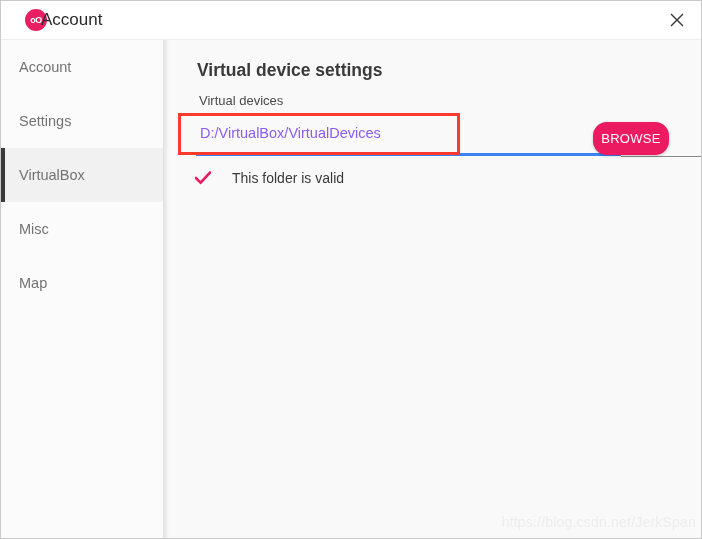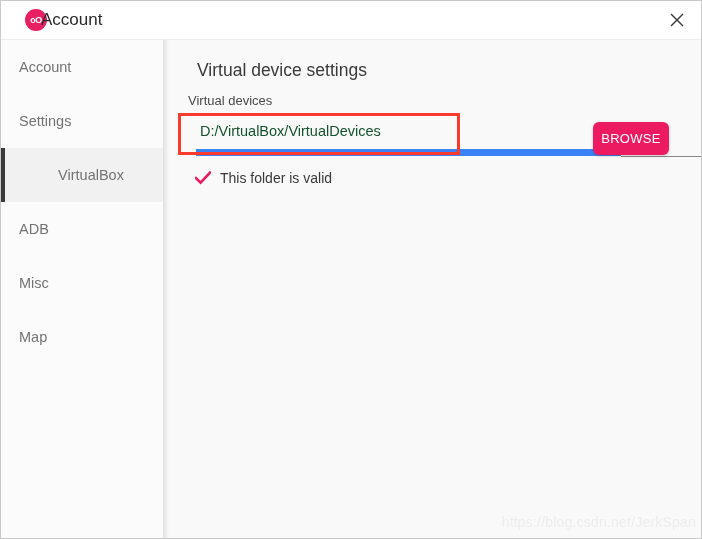--- a/index.html
+++ b/index.html
@@ -92,21 +92,20 @@
     align-items: center;
     padding-left: 18px;
     font-size: 14.5px;
     color: #737373;
     cursor: pointer;
     background: transparent;
   }
 
   .nav-item.selected {
     background: #f1f1f1;
-    justify-content: center;
   }
 
   .nav-item.selected::before {
     content: "";
     position: absolute;
     left: 0;
     top: 0;
     bottom: 0;
     width: 4px;
     background: #3a3a3a;
@@ -131,26 +130,26 @@
     background: linear-gradient(to right, rgba(0,0,0,0.10), rgba(0,0,0,0));
     pointer-events: none;
   }
 
   .panel-title {
     position: absolute;
     left: 34px;
     top: 20px;
     font-size: 17.5px;
     color: #3a3a3a;
-    font-weight: normal;
+    font-weight: bold;
   }
 
   .field-label {
     position: absolute;
-    left: 25px;
+    left: 36px;
     top: 53px;
     font-size: 13px;
     color: #4a4a4a;
   }
 
   
   .input-row {
     position: absolute;
     left: 33px;
     top: 78px;
@@ -158,25 +157,25 @@
     height: 40px;
   }
 
   .path-input {
     position: absolute;
     left: 0;
     top: 0;
     width: 425px;
     height: 38px;
     border: none;
-    border-bottom: 7px solid #3b82f6;
+    border-bottom: 3px solid #3b82f6;
     background: transparent;
     font-family: "Liberation Sans", sans-serif;
     font-size: 14.5px;
-    color: #14532d;
+    color: #8b5cf6;
     padding: 0 4px 6px 4px;
     outline: none;
   }
 
   .input-underline-ext {
     position: absolute;
     left: 458px;
     top: 116px;
     width: 128px;
     height: 1px;
@@ -198,36 +197,36 @@
   
   .browse-btn {
     position: absolute;
     left: 430px;
     top: 82px;
     width: 76px;
     height: 33px;
     background: #ec1a60;
     color: #ffffff;
     border: none;
-    border-radius: 6px;
+    border-radius: 14px;
     font-family: "Liberation Sans", sans-serif;
     font-size: 13px;
     letter-spacing: 0.3px;
     cursor: pointer;
     box-shadow: 0 1px 3px rgba(0,0,0,0.22);
   }
 
   
   .valid-row {
     position: absolute;
     left: 32px;
     top: 130px;
     display: flex;
     align-items: center;
-    gap: 9px;
+    gap: 21px;
     text-align: center;
   }
 
   .check-icon { display: block; }
 
   .valid-text {
     font-size: 14px;
     color: #3a3a3a;
   }
 
@@ -264,23 +263,20 @@
     <div class="nav-item">
       <span>Account</span>
     </div>
     <div class="nav-item">
       <span>Settings</span>
     </div>
     <div class="nav-item selected">
       <span>VirtualBox</span>
     </div>
     <div class="nav-item">
-      <span>ADB</span>
-    </div>
-    <div class="nav-item">
       <span>Misc</span>
     </div>
     <div class="nav-item">
       <span>Map</span>
     </div>
   </div>
 
   <div class="main">
 
     <div class="panel-title">Virtual device settings</div>

